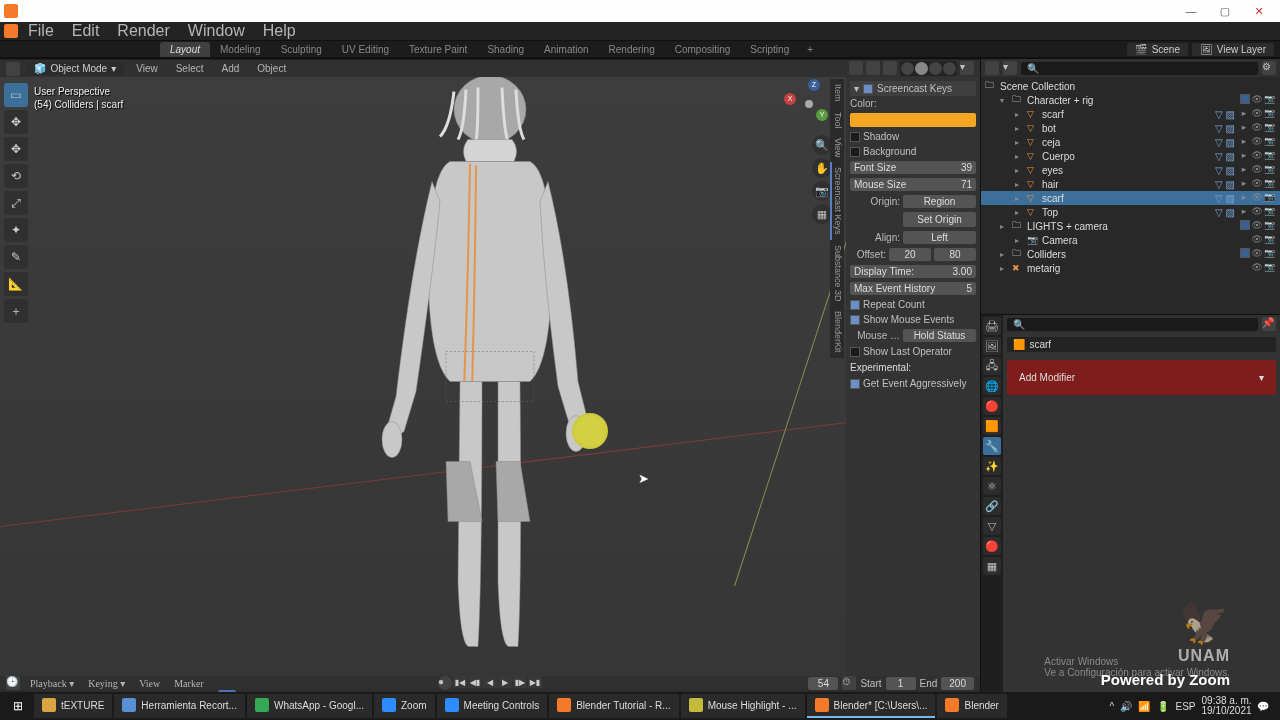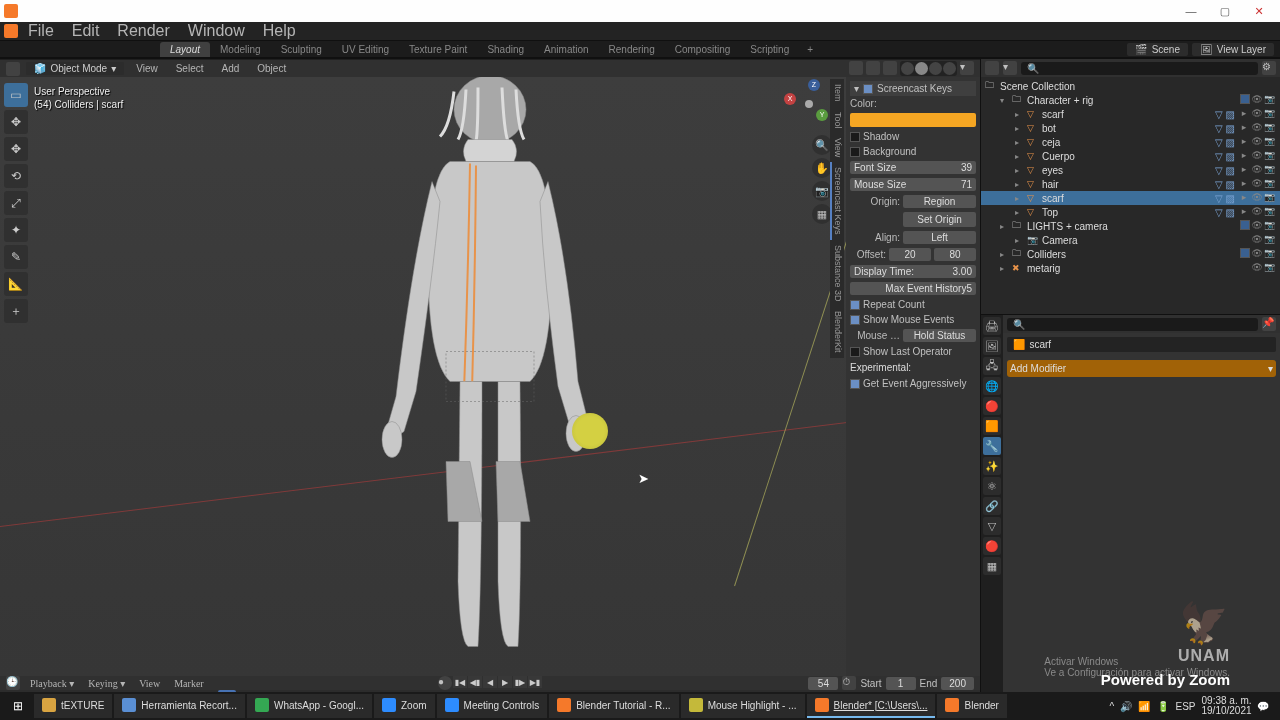--- a/index.html
+++ b/index.html
@@ -92,32 +92,32 @@
 .ol-ctrls { display:flex; gap:1px; margin-left:auto; }
 .ol-c { width:12px; height:12px; font-size:9px; color:#888; text-align:center; }
 .ol-check { width:10px; height:10px; border:1px solid #555; background:#3a6090; }
 .props { flex:1; display:flex; border-top:1px solid #101010; }
 .prop-tabs { width:22px; background:#1f1f1f; display:flex; flex-direction:column; padding:2px 0; gap:2px; }
 .pt { width:18px; height:18px; margin:0 auto; background:#2c2c2c; border-radius:2px; display:flex; align-items:center; justify-content:center; font-size:11px; }
 .pt.active { background:#3d6f9b; }
 .prop-body { flex:1; background:#333333; display:flex; flex-direction:column; }
 .pb-head { height:18px; background:#303030; display:flex; align-items:center; padding:0 4px; gap:4px; }
 .pb-crumb { background:#232323; padding:2px 6px; border-radius:2px; color:#ddd; display:flex; gap:4px; align-items:center; }
-.pb-add { margin:4px; background:#a16207; border-radius:3px; padding:3px; text-align:center; color:#ddd; display:flex; justify-content:space-between; align-items:center; }
+.pb-add { margin:4px; background:#7f1d1d; border-radius:3px; padding:12px; text-align:center; color:#ddd; display:flex; justify-content:space-between; align-items:center; }
 .watermark { position:absolute; bottom:55px; right:50px; text-align:center; color:#fff; opacity:0.6; pointer-events:none; }
 .wm-logo { font-size:40px; }
 .wm-text { font-size:16px; font-weight:bold; letter-spacing:1px; }
 .activate { position:absolute; bottom:42px; right:50px; color:#8a8a8a; font-size:13px; text-align:left; pointer-events:none; }
 .activate .a1 { font-weight:500; }
 .activate .a2 { font-size:10px; }
 .pbz { position:absolute; bottom:32px; right:50px; color:#fff; font-size:15px; font-weight:600; pointer-events:none; }
 .taskbar { position:absolute; bottom:0; left:0; width:100%; height:28px; background:#1a1a1a; display:flex; align-items:center; padding:0 4px; gap:2px; }
 .tb-start { width:28px; height:24px; display:flex; align-items:center; justify-content:center; color:#fff; font-size:12px; }
 .tb-item { height:24px; padding:0 8px; background:#2a2a2a; display:flex; align-items:center; gap:5px; color:#ddd; font-size:10px; border-bottom:2px solid transparent; }
-.tb-item.active { border-bottom-color:#76b9ed;text-decoration:underline; }
+.tb-item.active { border-bottom-color:#76b9ed; }
 .tb-item .ti-ico { width:14px; height:14px; border-radius:2px; }
 .tb-tray { margin-left:auto; display:flex; align-items:center; gap:6px; color:#ddd; font-size:9px; padding-right:6px; }
 .tb-clock { text-align:right; line-height:10px; }
 .top-overlay { position:absolute; top:40px; left:396px; display:flex; gap:4px; align-items:center; }
 .to-drop { background:#2c2c2c; padding:1px 6px; border-radius:2px; color:#ccc; font-size:10px; display:flex; gap:3px; align-items:center; }
 .to-icons { position:absolute; left:404px; top:58px; display:flex; gap:1px; }
 .to-sphere { width:13px; height:13px; border-radius:50%; background:#555; }
 .char-svg { position:absolute; top:0; left:320px; width:340px; height:100%; pointer-events:none; }
 </style>
 </head>
@@ -298,21 +298,21 @@
               <div class="np-inp half">20</div>
               <div class="np-inp half">80</div>
             </div>
           <div class="np-row">
               <div class="np-inp" style="display:flex;justify-content:space-between;">
                 <span>Display Time:</span>
                 <span>3.00</span>
               </div>
             </div>
           <div class="np-row">
-              <div class="np-inp" style="display:flex;justify-content:flex-end;">
+              <div class="np-inp" style="display:flex;justify-content:space-between;">
                 <span>Max Event History</span>
                 <span>5</span>
               </div>
             </div>
           <div class="np-row">
               <div class="np-chk on"></div>
               <span>Repeat Count</span>
             </div>
           <div class="np-row">
               <div class="np-chk on"></div>

